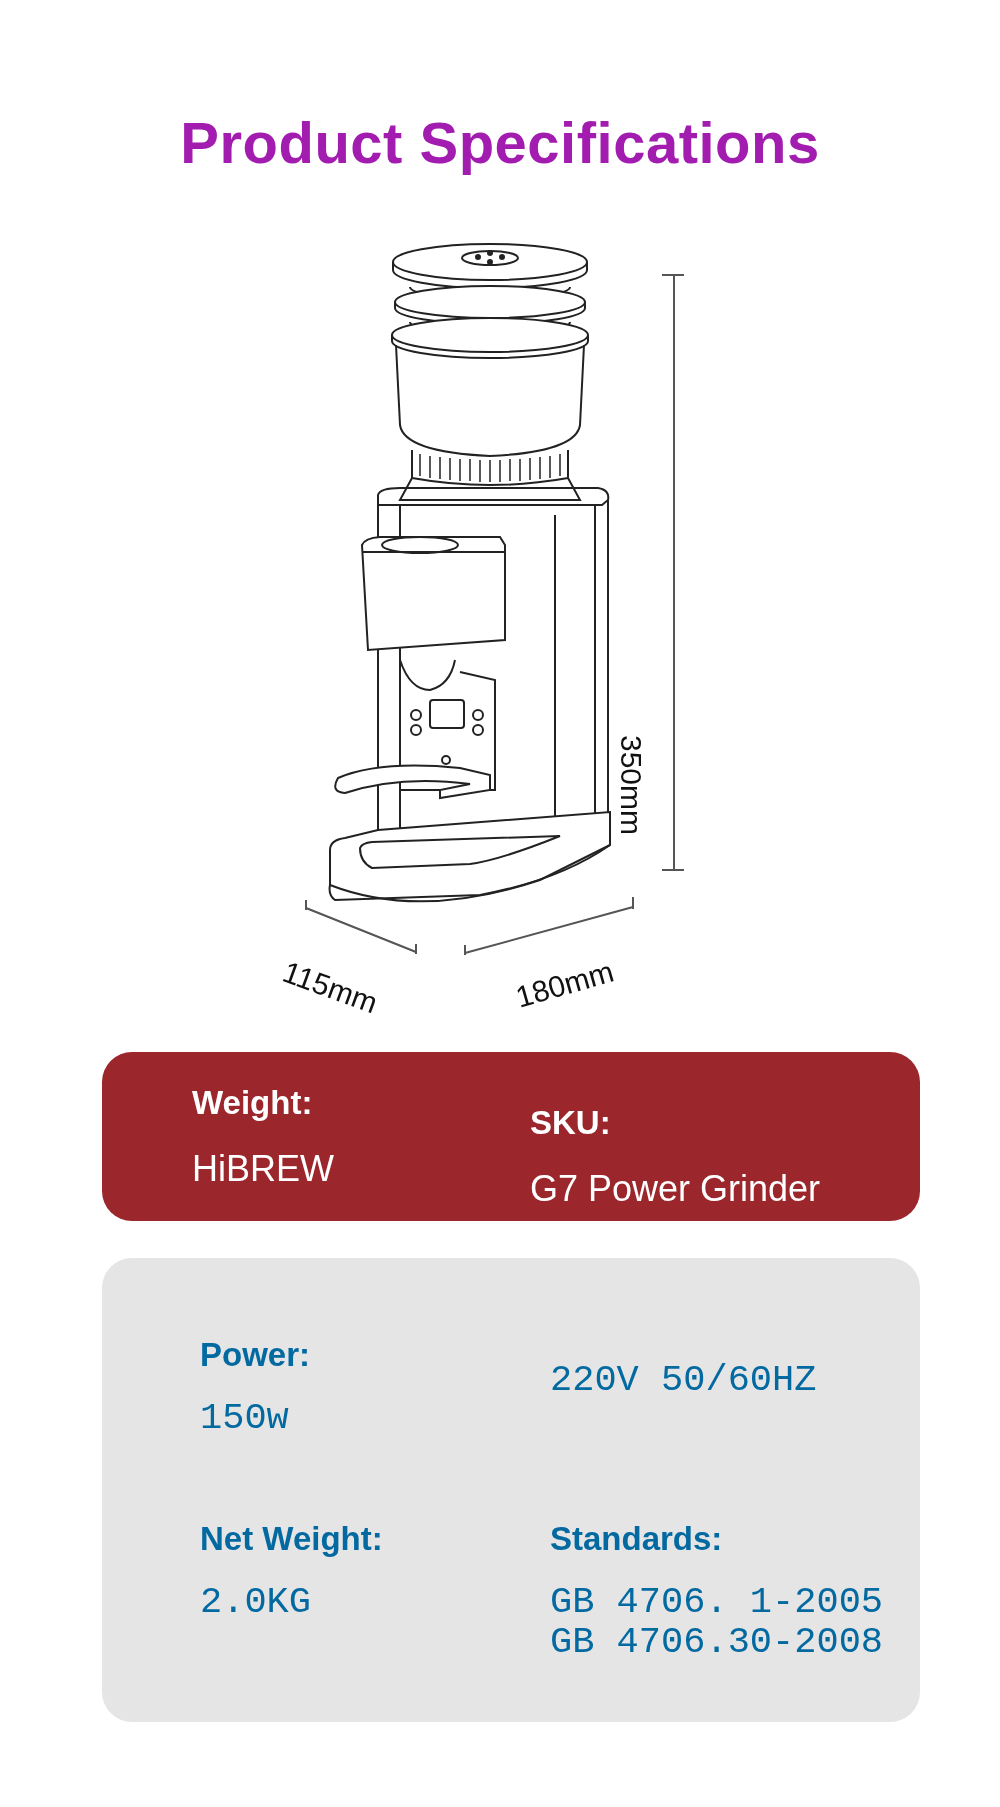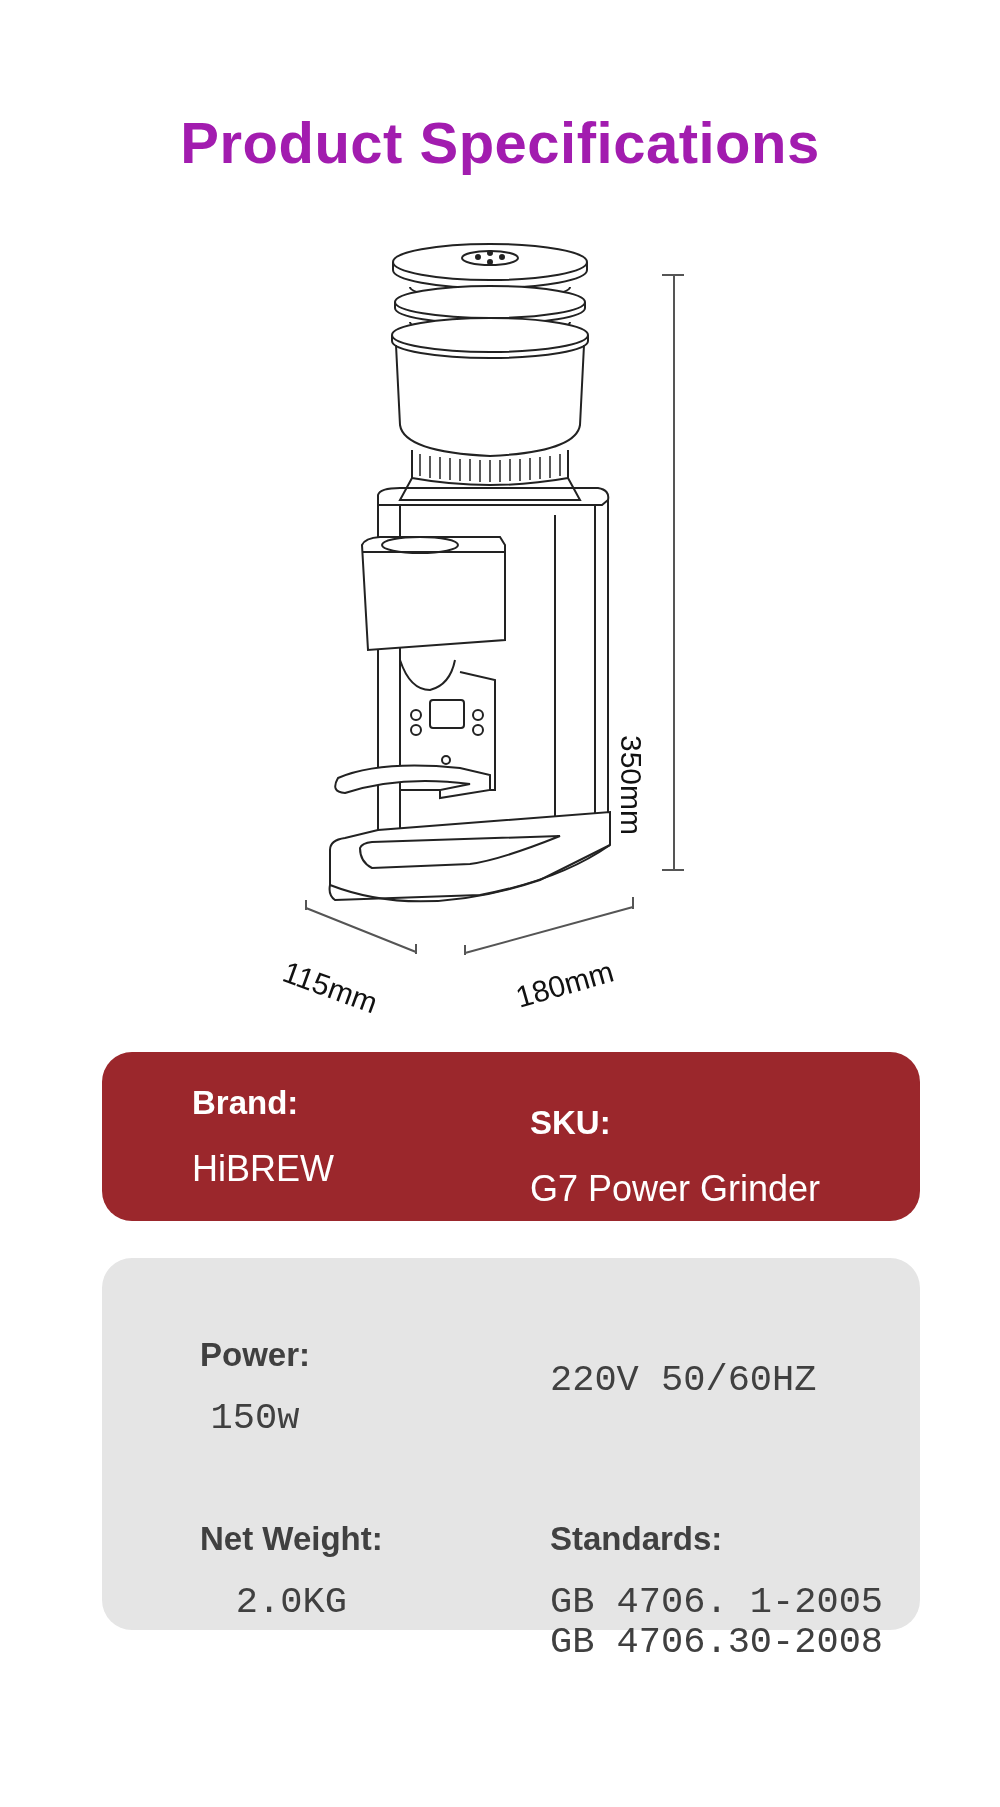--- a/index.html
+++ b/index.html
@@ -10,25 +10,25 @@
   .diagram { position: absolute; left: 0; top: 230px; width: 1000px; height: 780px; }
   .diagram svg { position: absolute; left: 0; top: 0; }
   .dim-label { position: absolute; font-size: 30px; color: #111; white-space: nowrap;
                font-family: "Liberation Sans", sans-serif; }
   .dim-height { left: 648px; top: 505px; transform: rotate(90deg); transform-origin: left top; }
   .dim-depth { left: 290px; top: 725px; transform: rotate(20deg); transform-origin: left top; }
   .dim-width { left: 512px; top: 752px; transform: rotate(-16deg); transform-origin: left top; }
 
   .card { position: absolute; left: 102px; width: 818px; border-radius: 30px; }
   .card-red { top: 1052px; height: 169px; background: #9b272c; color: #ffffff; }
-  .card-gray { top: 1258px; height: 372px; background: #e5e5e5; color: #404040; }
+  .card-gray { top: 1258px; height: 464px; background: #e5e5e5; color: #0369a1; }
 
   .field { position: absolute; }
   .label { font-weight: 700; display: block; }
-  .value { display: block; text-align: center; }
+  .value { display: block; }
   .card-red .label { font-size: 33px; }
   .card-red .value { font-size: 36px; margin-top: 26px; }
   .card-gray .label { font-size: 33px; }
   .card-gray .value { font-size: 37px; margin-top: 24px; line-height: 40px; font-family: Liberation Mono, monospace; }
   .card-gray .value.multi { }
 </style>
 </head>
 <body>
 
 <h1 class="title">Product Specifications</h1>
@@ -100,21 +100,21 @@
       <path d="M633 897 L633 909"></path>
     </g>
   </svg>
   <span class="dim-label dim-height">350mm</span>
   <span class="dim-label dim-depth">115mm</span>
   <span class="dim-label dim-width">180mm</span>
 </div>
 
 <div class="card card-red">
   <div class="field" style="left:90px; top:32px;">
-    <span class="label">Brand:</span>
+    <span class="label">Weight:</span>
     <span class="value">HiBREW</span>
   </div>
   <div class="field" style="left:428px; top:32px;margin-top:20px;">
     <span class="label">SKU:</span>
     <span class="value">G7 Power Grinder</span>
   </div>
 </div>
 
 <div class="card card-gray">
   <div class="field" style="left:98px; top:78px;">

